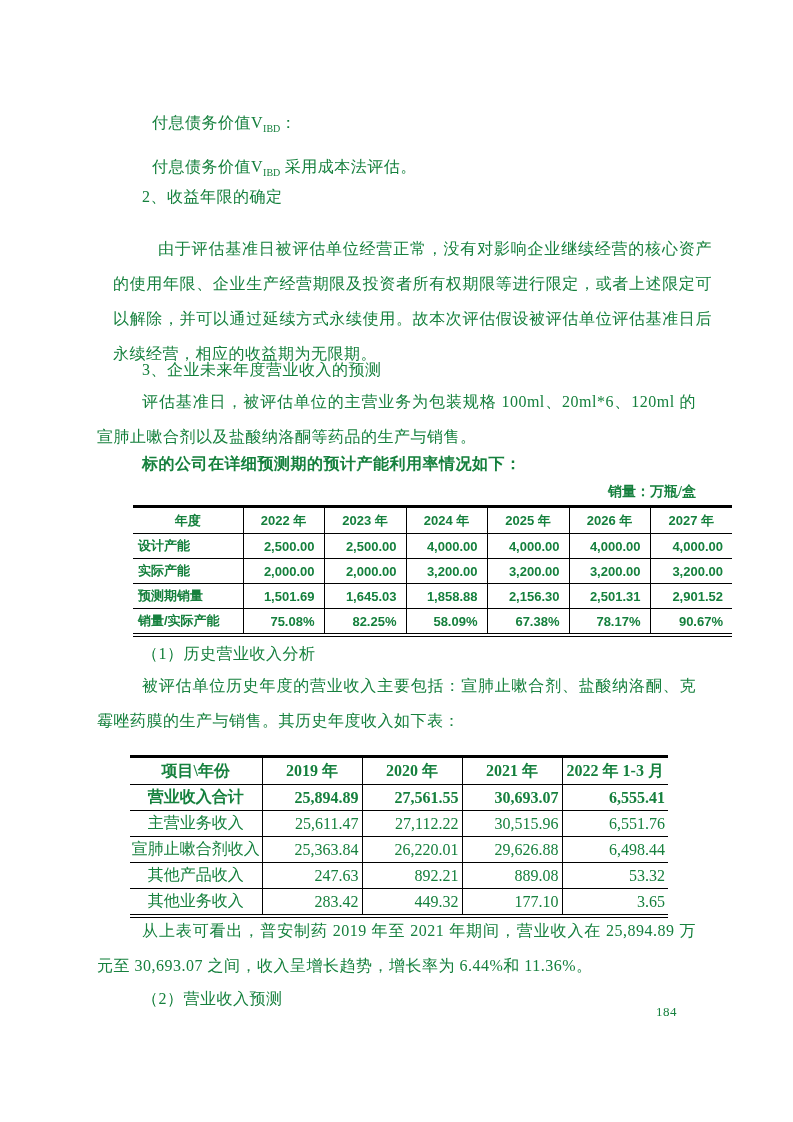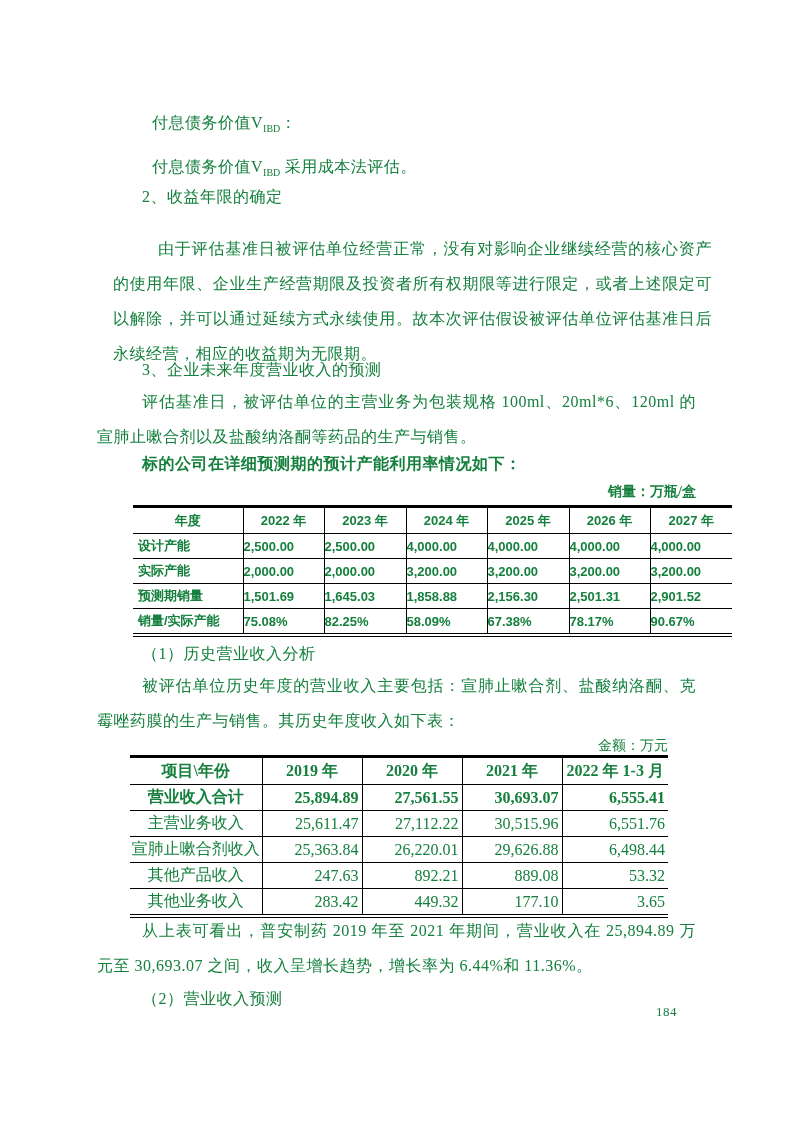--- a/index.html
+++ b/index.html
@@ -43,21 +43,21 @@
   table.tbl td:last-child,table.tbl th:last-child{border-right:none;}
   
   .tbl-capacity{
     position:absolute;left:97px;top:505px;width:599px;
     font-family:Liberation Sans, sans-serif;
     font-weight:bold;font-size:13px;margin-left:36px;
   }
   .tbl-capacity th{height:25px;text-align:center;font-weight:bold;}
   .tbl-capacity td{height:24px;}
   .tbl-capacity td.lbl{text-align:left;padding-left:5px;}
-  .tbl-capacity td.val{text-align:left;padding-right:9px;}
+  .tbl-capacity td.val{text-align:right;padding-right:9px;}
   
   .tbl-revenue{
     position:absolute;left:130px;top:755px;width:538px;
     font-size:16px;
   }
   .tbl-revenue th{height:26px;text-align:center;font-weight:bold;}
   .tbl-revenue td{height:25px;}
   .tbl-revenue td.lbl{text-align:center;}
   .tbl-revenue td.val{text-align:right;padding-right:3px;}
   .tbl-revenue tr.bold-row td{font-weight:bold;}
@@ -143,21 +143,20 @@
       <td class="val">78.17%</td>
       <td class="val">90.67%</td>
     </tr>
   </tbody>
     </table>
 
   <h4 class="blk para single indent45" style="top:643px;margin:0;font-weight:normal;">（1）历史营业收入分析</h4>
 
   <p class="blk para indent45" style="top:668px;margin:0;">被评估单位历史年度的营业收入主要包括：宣肺止嗽合剂、盐酸纳洛酮、克霉唑药膜的生产与销售。其历史年度收入如下表：</p>
 
-  <div class="unit-label regular" style="position:absolute;left:97px;top:737px;width:571px;">金额：万元</div>
 
   <table class="tbl tbl-revenue">
     <colgroup>
       <col style="width:132px">
         <col style="width:100px">
         <col style="width:100px">
         <col style="width:100px">
         <col style="width:106px">
     </colgroup>
     <tbody>

